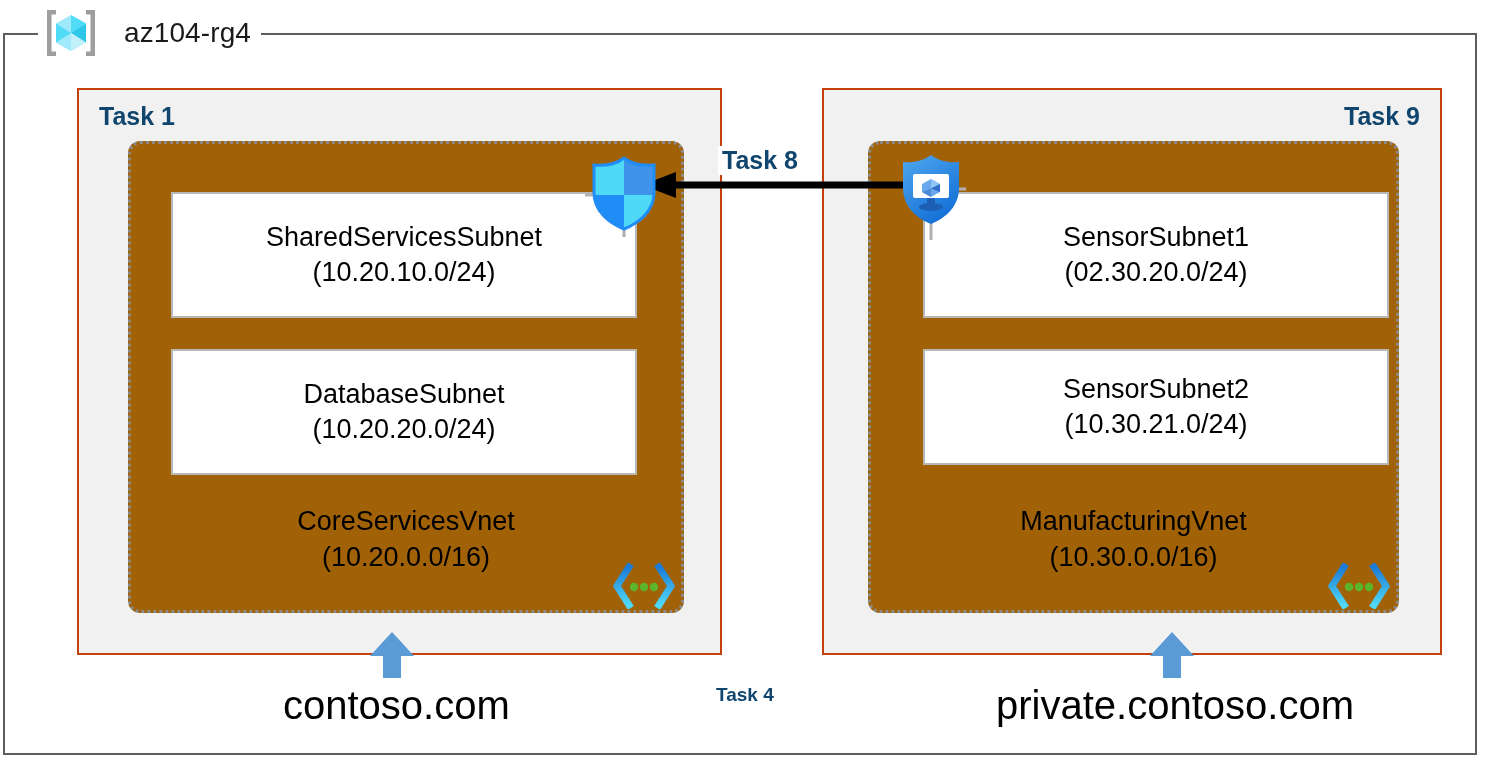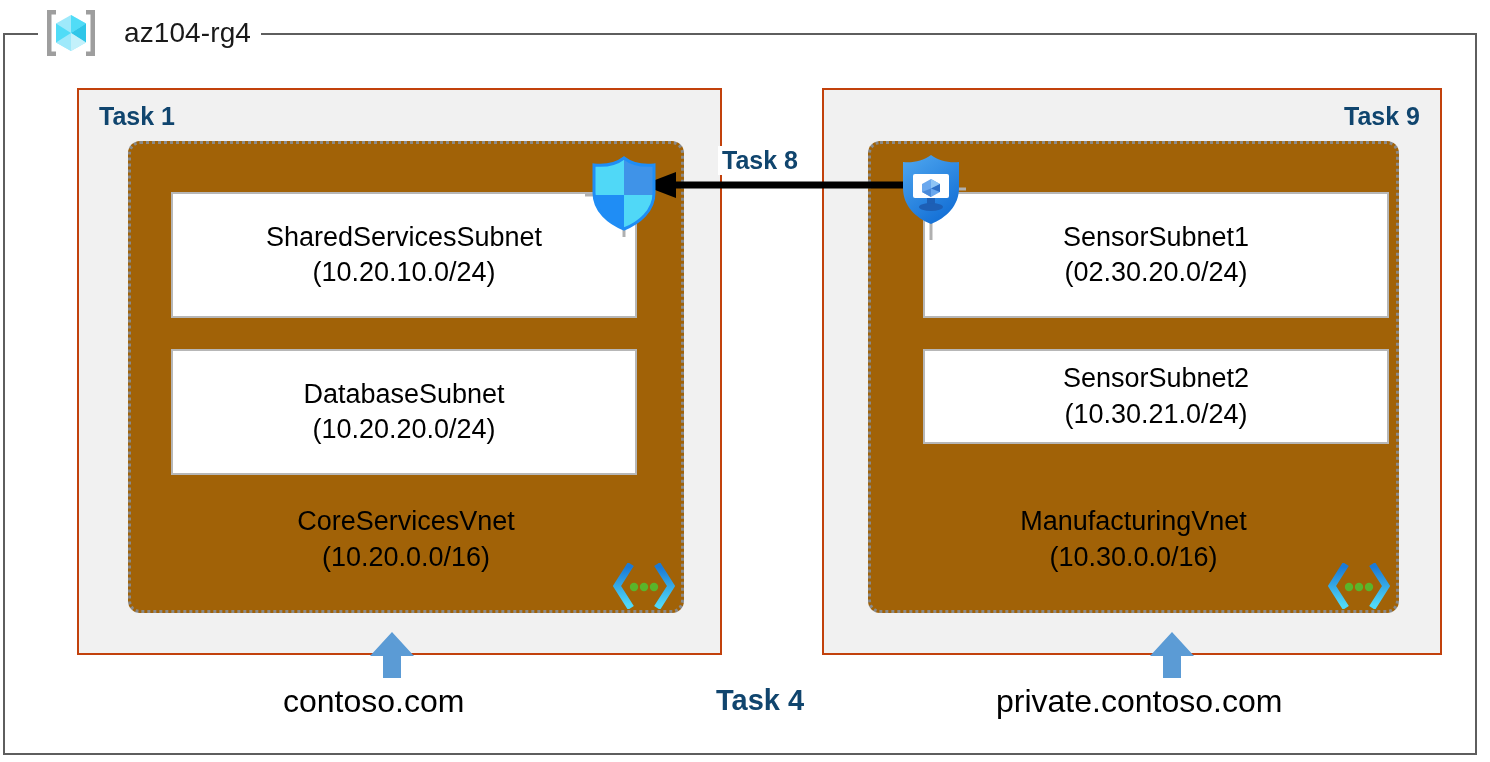--- a/index.html
+++ b/index.html
@@ -100,21 +100,21 @@
     line-height: 1.30;
     color: #000000;
     white-space: nowrap;
   }
 
   
   #subnet-shared   { left: 40px; top: 48px;  width: 466px; height: 126px; }
   #subnet-database { left: 40px; top: 205px; width: 466px; height: 126px; }
   
   #subnet-sensor1  { left: 52px; top: 48px;  width: 466px; height: 126px; }
-  #subnet-sensor2  { left: 52px; top: 205px; width: 466px; height: 95px; }
+  #subnet-sensor2  { left: 52px; top: 205px; width: 466px; height: 116px; }
 
   .vnet-caption {
     position: absolute;
     left: 0;
     right: 0;
     text-align: center;
     font-size: 27px;
     line-height: 1.32;
     color: #000000;
   }
@@ -152,40 +152,40 @@
     color: #10456e;
     background: #ffffff;
     padding: 0 4px;
     z-index: 5;
     white-space: nowrap;
   }
   #label-task4 {
     position: absolute;
     left: 716px;
     top: 684px;
-    font-size: 29px;
+    font-size: 19px;
     font-weight: bold;
     color: #10456e;
     white-space: nowrap;
     z-index: 5;
   }
 
   
   .dns-arrow {
     position: absolute;
     width: 48px;
     height: 48px;
     z-index: 5;
   }
   #dns-arrow-left  { left: 368px;  top: 630px; }
   #dns-arrow-right { left: 1148px; top: 630px; }
 
   .dns-label {
     position: absolute;
-    font-size: 32px;
+    font-size: 40px;
     color: #000000;
     white-space: nowrap;
     z-index: 5;
   }
   #dns-label-left  { left: 283px;  top: 683px; }
   #dns-label-right { left: 996px;  top: 683px; }
 </style>
 </head>
 <body>
 

